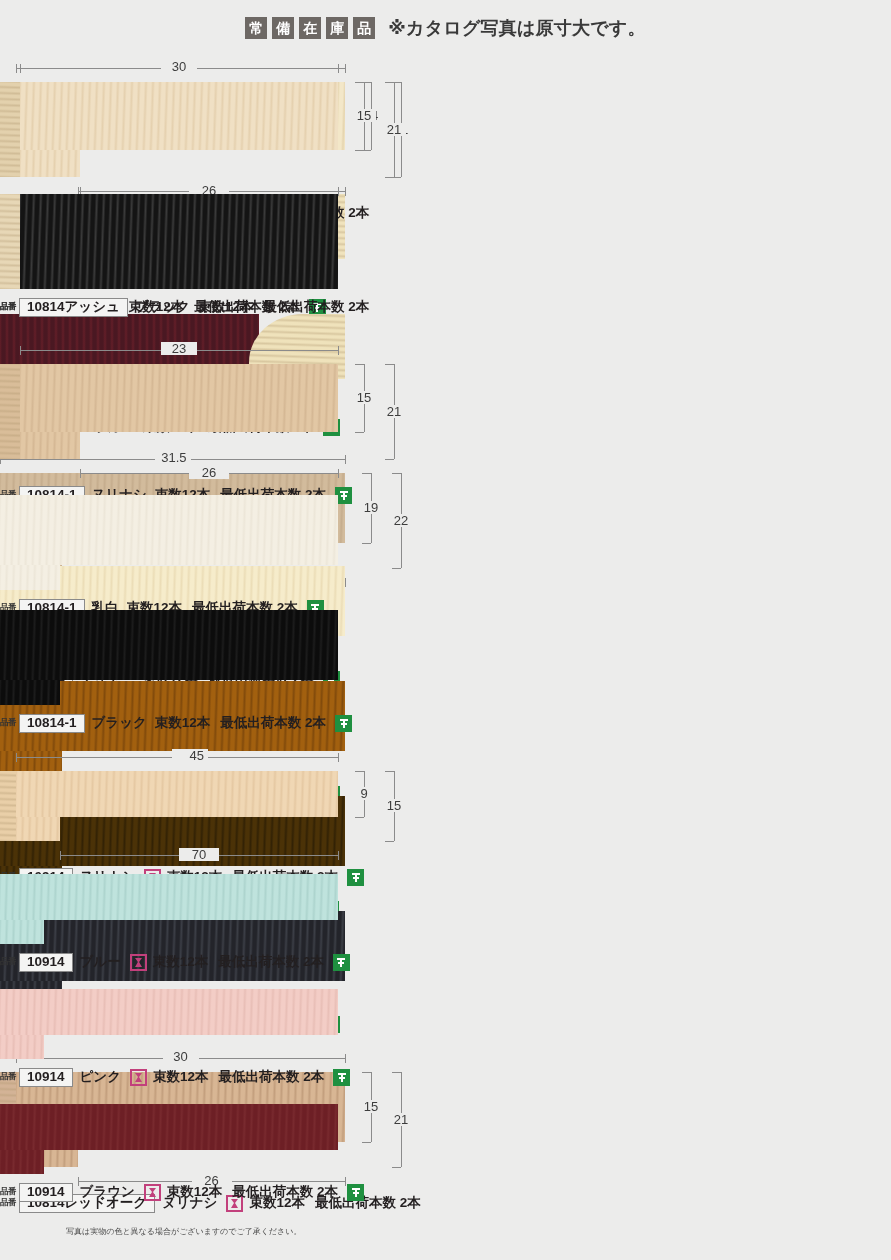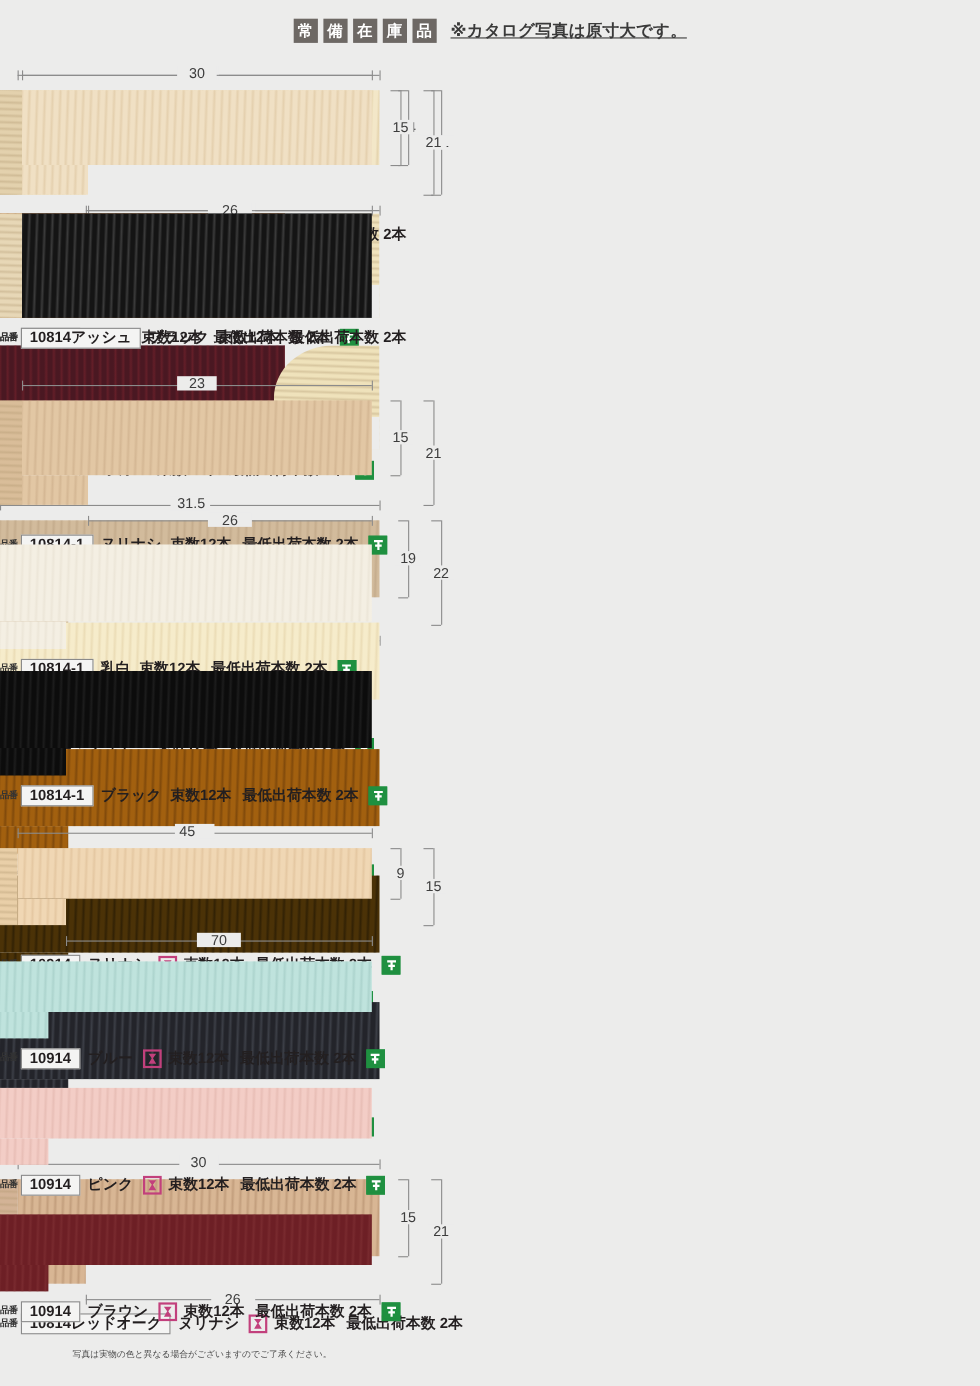--- a/index.html
+++ b/index.html
@@ -22,22 +22,22 @@
   .tag-boxes { display: flex; gap: 5px; }
   .tag-box {
     width: 22px; height: 22px;
     background: #6d6864;
     color: #ffffff;
     font-size: 14px; font-weight: bold;
     display: flex; align-items: center; justify-content: center;
     line-height: 1;
   }
   .header-note {
-    font-size: 15px; font-weight: bold; color: #3a3a3a;
-    margin-left: 6px; letter-spacing: .2px; text-decoration: underline;
+    font-size: 18px; font-weight: bold; color: #3a3a3a;
+    margin-left: 6px; letter-spacing: .2px;
   }
 
   
   .columns {
     position: absolute;
     top: 46px; left: 0; right: 0; bottom: 44px;
     display: flex;
   }
   .col { width: 445px; position: relative; padding-left: 0; }
   .col-left { padding-left: 62px; }
@@ -550,21 +550,21 @@
                 <div class="prof-body" style="height:70px; position:relative;">
             <div class="bark" style="width:16px; background:repeating-linear-gradient(2deg, rgba(175,150,110,.35) 0px, rgba(255,255,255,0) 2px, rgba(255,255,255,0) 4px, rgba(175,150,110,.35) 6px), linear-gradient(180deg, #e9cfa8, #e9cfa8);"></div>
             <div class="seg" style="left:16px; top:0; width:322px; height:46px;
                background:repeating-linear-gradient(92deg, rgba(198,158,112,.26) 0px, rgba(255,255,255,0) 2px, rgba(255,255,255,0) 5px, rgba(198,158,112,.26) 7px), linear-gradient(180deg, #f0d7b4, #f0d7b4);"></div>
             <div class="seg" style="left:16px; top:46px; width:44px; height:24px;
                  background:repeating-linear-gradient(92deg, rgba(198,158,112,.26) 0px, rgba(255,255,255,0) 2px, rgba(255,255,255,0) 5px, rgba(198,158,112,.26) 7px), linear-gradient(180deg, #f0d7b4, #f0d7b4);"></div>
           </div>
                 <div class="dim-line-h" style="left:16px; top:-14px; width:322px;"></div>
           <div class="dim-tick-v" style="left:16px; top:-18px;"></div>
           <div class="dim-tick-v" style="left:338px; top:-18px;"></div>
-          <div class="dim-label" style="left:159px; top:-22px; width:36px; text-align:left;">45</div>
+          <div class="dim-label" style="left:172px; top:-22px; width:36px; text-align:right;">45</div>
           <div class="dim-line-v" style="left:364px; top:0px; height:46px;"></div>
           <div class="dim-tick-h" style="left:355px; top:0px;"></div>
           <div class="dim-tick-h" style="left:355px; top:46px;"></div>
           <div class="dim-label" style="left:352px; top:16px; width:24px; text-align:center;">9</div>
           <div class="dim-line-v" style="left:394px; top:0px; height:70px;"></div>
           <div class="dim-tick-h" style="left:385px; top:0px;"></div>
           <div class="dim-tick-h" style="left:385px; top:70px;"></div>
           <div class="dim-label" style="left:382px; top:28px; width:24px; text-align:center;">15</div>
           <div class="dim-line-h" style="left:60px; top:84px; width:278px;"></div>
           <div class="dim-tick-v" style="left:60px; top:80px;"></div>

